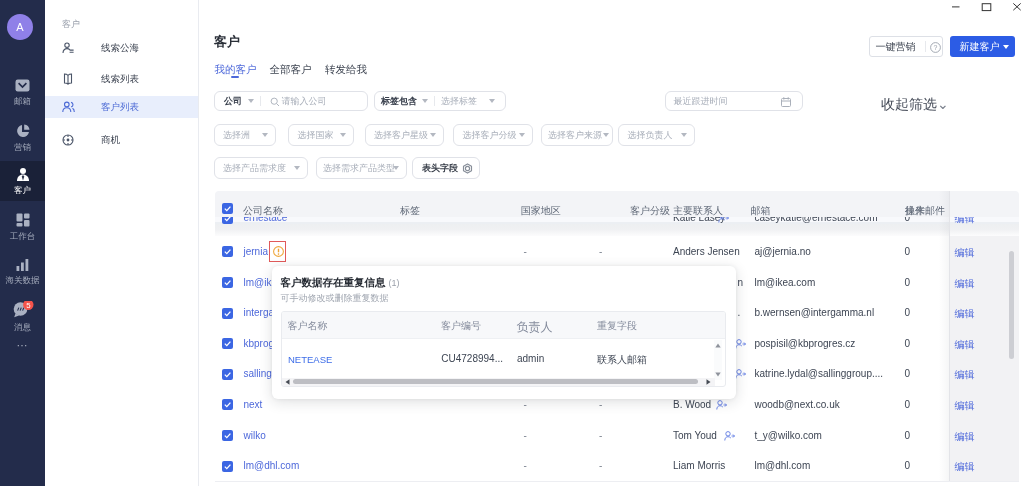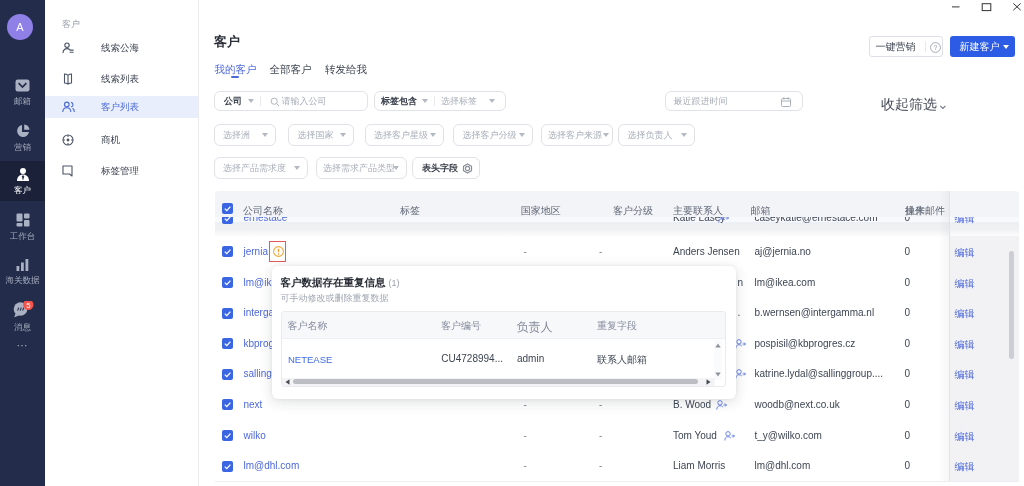--- a/index.html
+++ b/index.html
@@ -123,26 +123,20 @@
     <span>客户列表</span>
   </div>
   <div class="mitem" style="top:128px;">
     <svg width="12" height="12" viewBox="0 0 12 12">
         <circle cx="6" cy="6" r="5" fill="none" stroke="#4b5568" stroke-width="1.1"></circle>
         <circle cx="6" cy="6" r="1.4" fill="#4b5568"></circle>
         <path d="M6 1 v2 M6 9 v2 M1 6 h2 M9 6 h2" stroke="#4b5568" stroke-width="1.1"></path>
       </svg>
     <span>商机</span>
   </div>
-  <div class="mitem" style="top:159px;">
-    <svg width="11" height="12" viewBox="0 0 11 12">
-        <path d="M1 1 h9 v10 l-2.5 -2 h-6.5 Z" fill="none" stroke="#4b5568" stroke-width="1.1" stroke-linejoin="round"></path>
-      </svg>
-    <span>标签管理</span>
-  </div>
 
   <svg class="abs" style="left:948px;top:0px;" width="76" height="14" viewBox="0 0 76 14">
     <line x1="4" y1="6.9" x2="11.5" y2="6.9" stroke="#333" stroke-width="1"></line>
     <rect x="34.2" y="3.7" width="8.6" height="6.9" fill="none" stroke="#333" stroke-width="1"></rect>
     <line x1="65.3" y1="3.4" x2="72.7" y2="10.2" stroke="#333" stroke-width="1"></line>
     <line x1="72.7" y1="3.4" x2="65.3" y2="10.2" stroke="#333" stroke-width="1"></line>
   </svg>
 
   <div class="abs" style="left:214px;top:33px;font-size:13px;font-weight:600;color:#2a2f38;">客户</div>
   <div class="abs" style="left:214.5px;top:62.5px;font-size:10.5px;color:#4d68da;">我的客户</div>
@@ -258,21 +252,21 @@
   <div class="abs" style="left:215px;top:224.2px;width:804px;height:11.8px;background:linear-gradient(#edeff1 0%,#f0f1f3 45%,#fcfcfd 100%);"></div>
 
   <div class="cbx" style="left:221.9px;top:203.3px;">
       <svg width="9" height="9" viewBox="0 0 9 9">
         <path d="M1.8 4.6 L3.8 6.6 L7.4 2.6" fill="none" stroke="#fff" stroke-width="1.3"></path>
       </svg>
     </div>
   <span class="hcell" style="left:243px;top:204px;">公司名称</span>
   <span class="hcell" style="left:400px;top:204px;">标签</span>
   <span class="hcell" style="left:520.8px;top:204px;">国家地区</span>
-  <span class="hcell" style="left:613px;top:204px;">客户分级</span>
+  <span class="hcell" style="left:630px;top:204px;">客户分级</span>
   <span class="hcell" style="left:673px;top:204px;">主要联系人</span>
   <span class="hcell" style="left:750.5px;top:204px;">邮箱</span>
   <span class="hcell" style="left:905px;top:204px;">往来邮件</span>
   <span class="hcell" style="left:905px;top:204px;">操作</span>
 
   <div class="abs" style="left:938.6px;top:190.7px;width:10px;height:290.7px;background:linear-gradient(to right,rgba(40,46,60,0),rgba(40,46,60,0.045));"></div>
   <div class="abs" style="left:948.6px;top:190.7px;width:1px;height:290.7px;background:#e3e4e8;"></div>
 
   <div class="cbx" style="left:221.9px;top:246.4px;">
       <svg width="9" height="9" viewBox="0 0 9 9">

